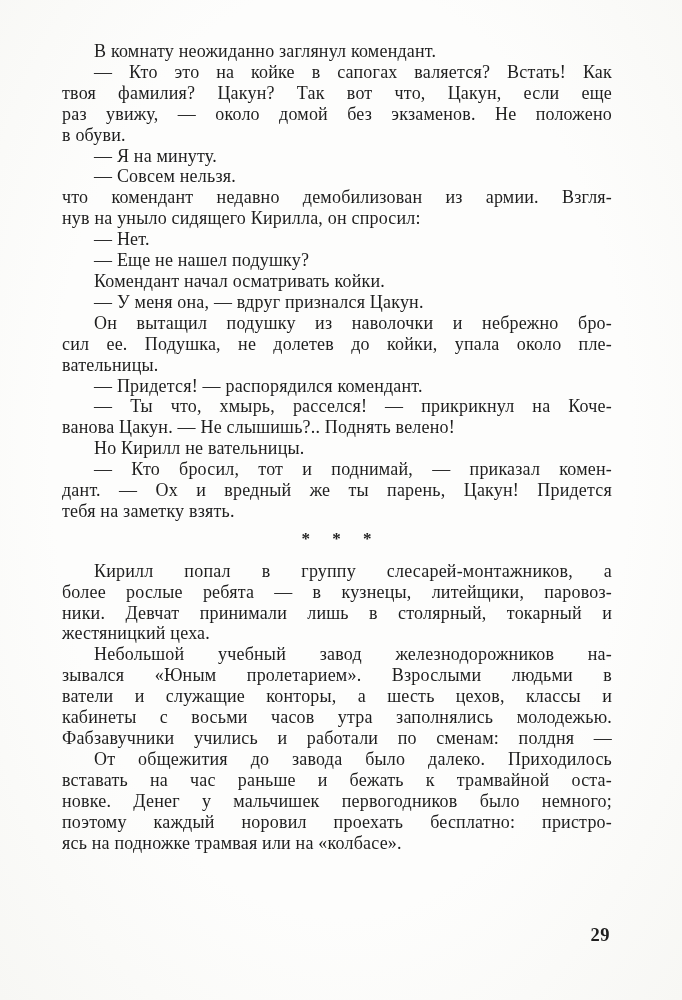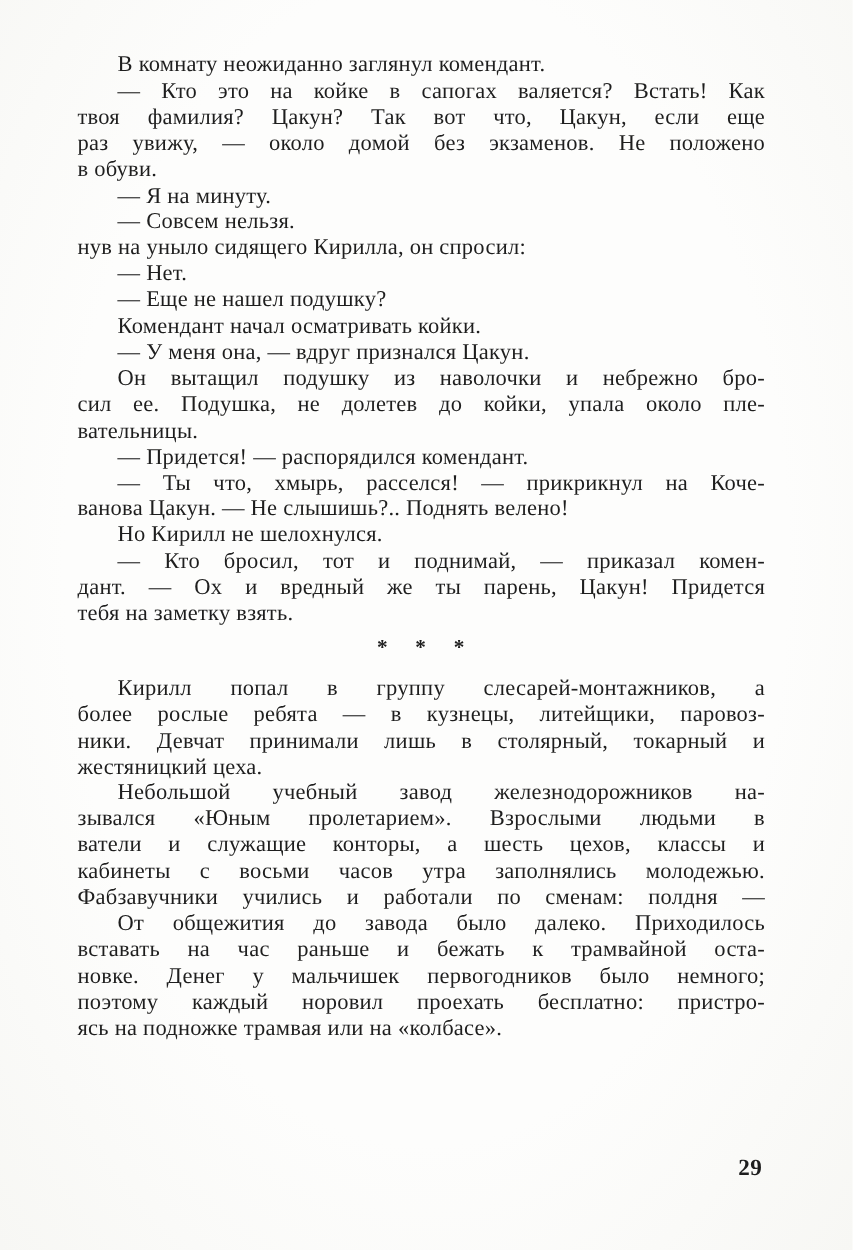--- a/index.html
+++ b/index.html
@@ -68,32 +68,33 @@
 <div class="book-page">
   <div class="text-block">
 
   <div class="line left indent">В комнату неожиданно заглянул комендант.</div>
       <div class="line justify indent">— Кто это на койке в сапогах валяется? Встать! Как</div>
       <div class="line justify">твоя фамилия? Цакун? Так вот что, Цакун, если еще</div>
       <div class="line justify">раз увижу, — около домой без экзаменов. Не положено</div>
       <div class="line left">в обуви.</div>
       <div class="line left indent">— Я на минуту.</div>
       <div class="line left indent">— Совсем нельзя.</div>
+      <div class="line justify">что комендант недавно демобилизован из армии. Взгля-</div>
       <div class="line left">нув на уныло сидящего Кирилла, он спросил:</div>
       <div class="line left indent">— Нет.</div>
       <div class="line left indent">— Еще не нашел подушку?</div>
       <div class="line left indent">Комендант начал осматривать койки.</div>
       <div class="line left indent">— У меня она, — вдруг признался Цакун.</div>
       <div class="line justify indent">Он вытащил подушку из наволочки и небрежно бро-</div>
       <div class="line justify">сил ее. Подушка, не долетев до койки, упала около пле-</div>
       <div class="line left">вательницы.</div>
       <div class="line left indent">— Придется! — распорядился комендант.</div>
       <div class="line justify indent">— Ты что, хмырь, расселся! — прикрикнул на Коче-</div>
       <div class="line left">ванова Цакун. — Не слышишь?.. Поднять велено!</div>
-      <div class="line left indent">Но Кирилл не шелохнулся.</div>
+      <div class="line left indent">Но Кирилл не вательницы.</div>
       <div class="line justify indent">— Кто бросил, тот и поднимай, — приказал комен-</div>
       <div class="line justify">дант. — Ох и вредный же ты парень, Цакун! Придется</div>
       <div class="line left">тебя на заметку взять.</div>
       <div class="line separator">* * *</div>
       <div class="line justify indent">Кирилл попал в группу слесарей-монтажников, а</div>
       <div class="line justify">более рослые ребята — в кузнецы, литейщики, паровоз-</div>
       <div class="line justify">ники. Девчат принимали лишь в столярный, токарный и</div>
       <div class="line left">жестяницкий цеха.</div>
       <div class="line justify indent">Небольшой учебный завод железнодорожников на-</div>
       <div class="line justify">зывался «Юным пролетарием». Взрослыми людьми в</div>

